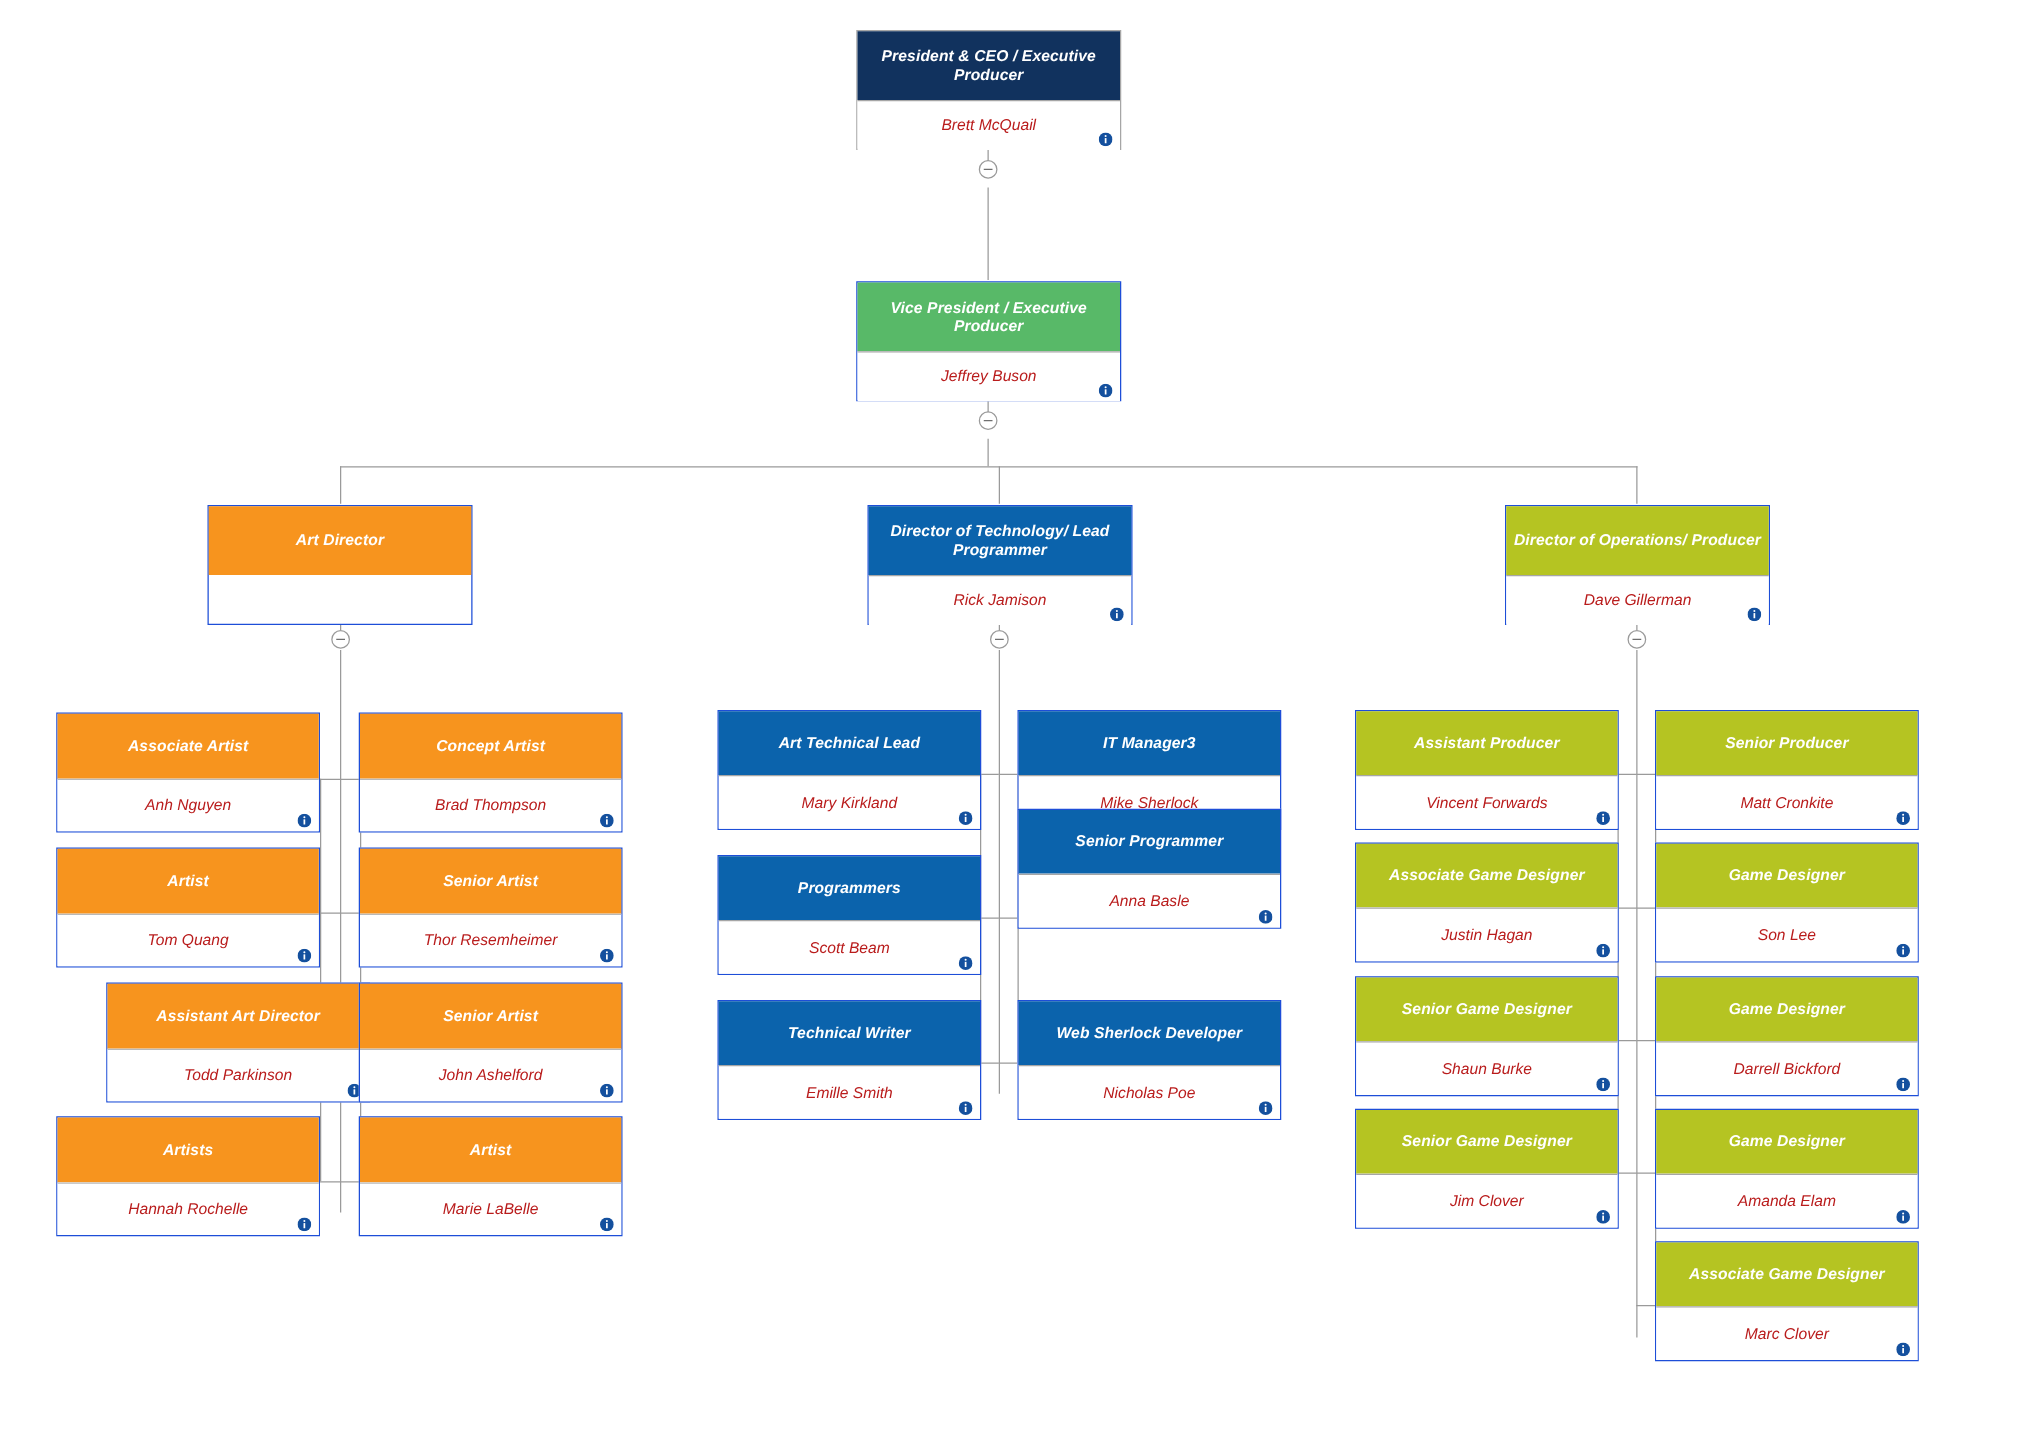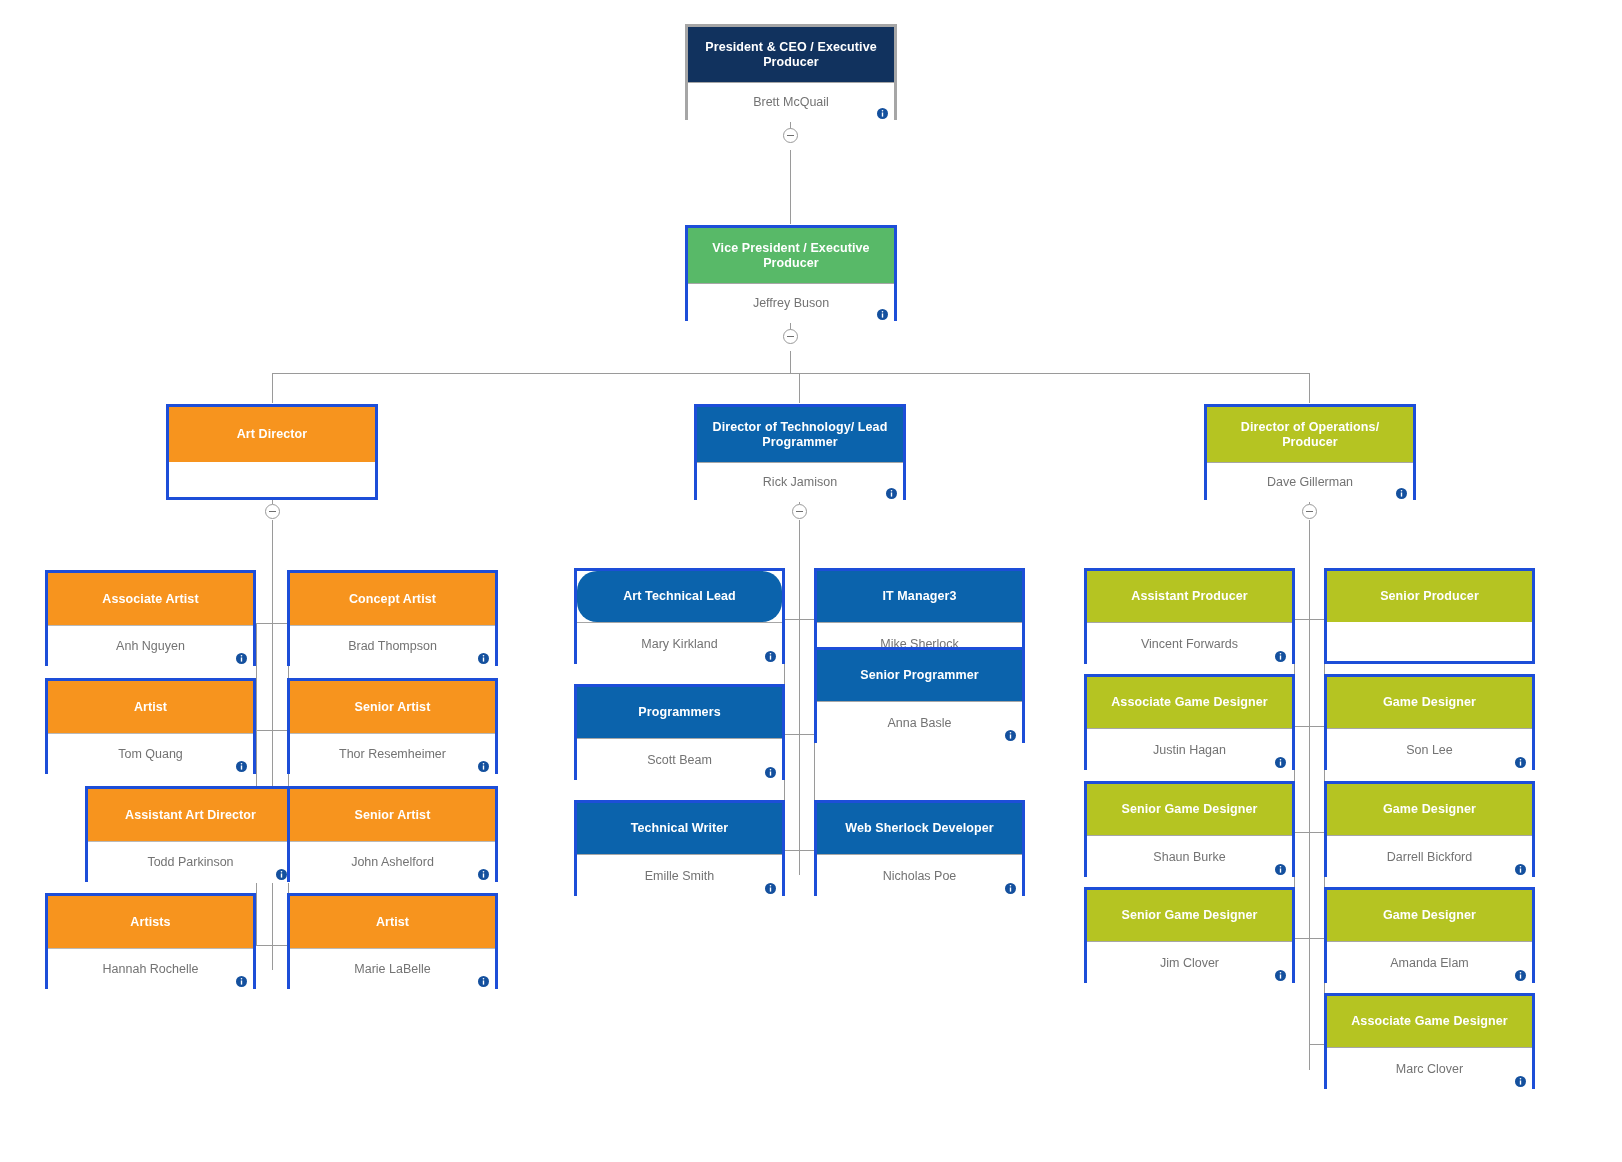--- a/index.html
+++ b/index.html
@@ -25,23 +25,24 @@
     position: absolute;
     left: 0; top: 0;
     width: 1622px;
     height: 1162px;
     pointer-events: none;
   }
   
   .node {
     position: absolute;
     box-sizing: border-box;
-    border: 3px solid #1d4ed8;
+    border: 1px solid #1d4ed8;
     background: #ffffff;
     box-shadow: 0 0 0 0 transparent;
+    font-style: italic;
   }
   .node-title {
     box-sizing: border-box;
     color: #ffffff;
     font-weight: bold;
     font-size: 12.5px;
     line-height: 15px;
     text-align: center;
     display: flex;
     align-items: center;
@@ -52,21 +53,21 @@
   .node-body {
     box-sizing: border-box;
     position: relative;
     background: #ffffff;
     border-top: 1px solid #a6a6a6;
     display: flex;
     align-items: center;
     justify-content: center;
   }
   .node-name {
-    color: #737373;
+    color: #b91c1c;
     font-size: 12.5px;
     line-height: 15px;
     text-align: center;
     padding: 0 18px;
   }
   .info-icon {
     position: absolute;
     right: 6px;
     bottom: 3px;
     width: 11px;
@@ -322,21 +323,21 @@
       <div class="node-name">Marie LaBelle</div>
       <svg class="info-icon" viewBox="0 0 16 16">
           <circle cx="8" cy="8" r="8" fill="#14509e"></circle>
           <rect x="7" y="6.5" width="2" height="6" fill="#ffffff"></rect>
           <circle cx="8" cy="4" r="1.2" fill="#ffffff"></circle>
         </svg>
     </div>
   </div>
 
   <div class="node theme-blue" style="left:574px; top:568px; width:211px; height:96px;">
-    <div class="node-title" style="height:51px;border-radius:20px;">Art Technical Lead</div>
+    <div class="node-title" style="height:51px;">Art Technical Lead</div>
     <div class="node-body" style="height:43px;">
       <div class="node-name">Mary Kirkland</div>
       <svg class="info-icon" viewBox="0 0 16 16">
           <circle cx="8" cy="8" r="8" fill="#14509e"></circle>
           <rect x="7" y="6.5" width="2" height="6" fill="#ffffff"></rect>
           <circle cx="8" cy="4" r="1.2" fill="#ffffff"></circle>
         </svg>
     </div>
   </div>
   <div class="node theme-blue" style="left:574px; top:684px; width:211px; height:96px;">
@@ -436,20 +437,28 @@
       <svg class="info-icon" viewBox="0 0 16 16">
           <circle cx="8" cy="8" r="8" fill="#14509e"></circle>
           <rect x="7" y="6.5" width="2" height="6" fill="#ffffff"></rect>
           <circle cx="8" cy="4" r="1.2" fill="#ffffff"></circle>
         </svg>
     </div>
   </div>
 
   <div class="node theme-olive" style="left:1324px; top:568px; width:211px; height:96px;">
     <div class="node-title" style="height:51px;">Senior Producer</div>
+    <div class="node-body" style="height:43px;">
+      <div class="node-name">Matt Cronkite</div>
+      <svg class="info-icon" viewBox="0 0 16 16">
+          <circle cx="8" cy="8" r="8" fill="#14509e"></circle>
+          <rect x="7" y="6.5" width="2" height="6" fill="#ffffff"></rect>
+          <circle cx="8" cy="4" r="1.2" fill="#ffffff"></circle>
+        </svg>
+    </div>
   </div>
   <div class="node theme-olive" style="left:1324px; top:674px; width:211px; height:96px;">
     <div class="node-title" style="height:51px;">Game Designer</div>
     <div class="node-body" style="height:43px;">
       <div class="node-name">Son Lee</div>
       <svg class="info-icon" viewBox="0 0 16 16">
           <circle cx="8" cy="8" r="8" fill="#14509e"></circle>
           <rect x="7" y="6.5" width="2" height="6" fill="#ffffff"></rect>
           <circle cx="8" cy="4" r="1.2" fill="#ffffff"></circle>
         </svg>

